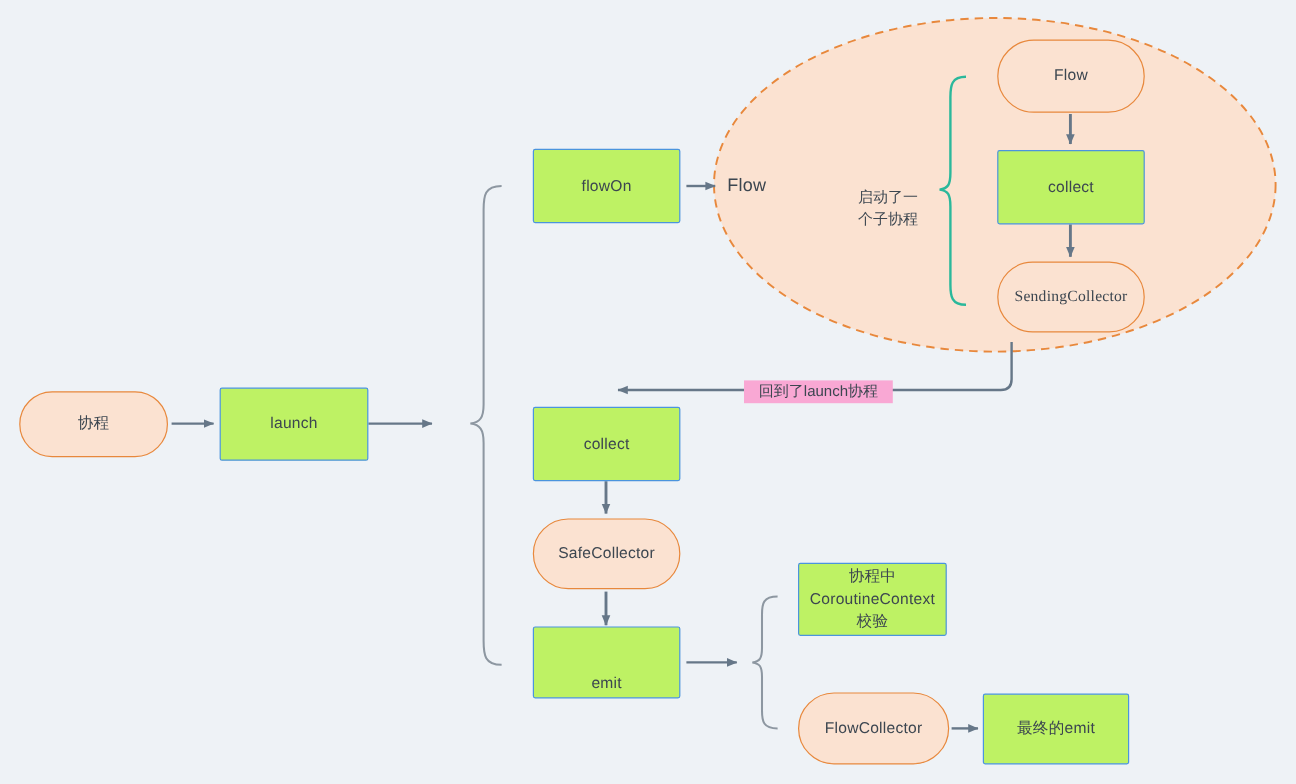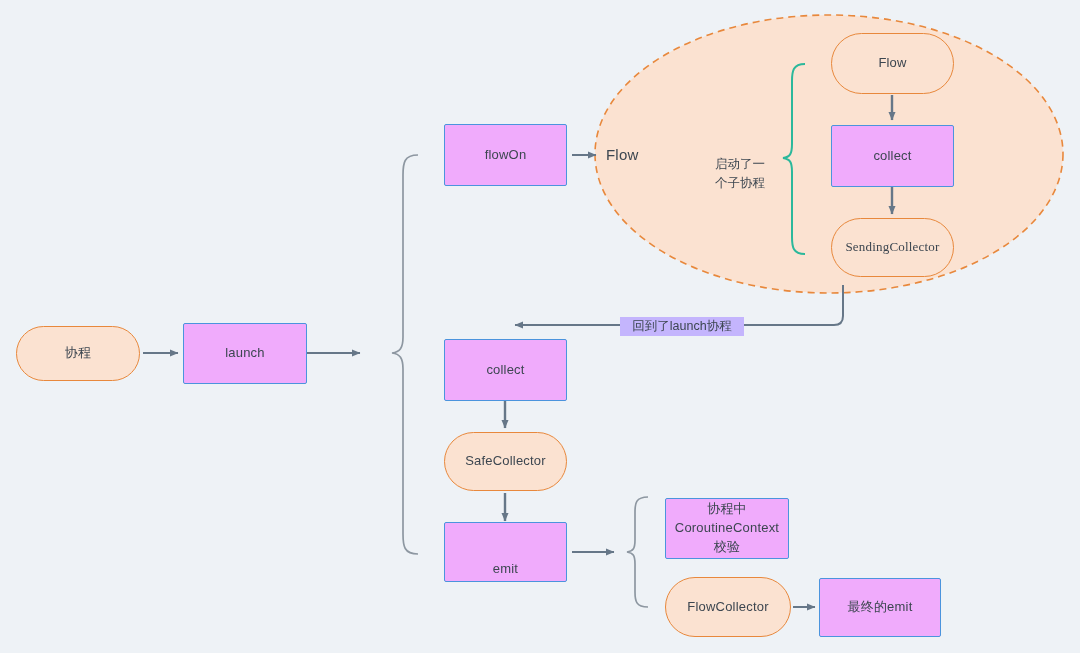--- a/index.html
+++ b/index.html
@@ -33,21 +33,21 @@
     align-items: center;
     justify-content: center;
     text-align: center;
     color: #3c4650;
     font-size: 13px;
     line-height: 1.45;
     letter-spacing: .2px;
     padding: 2px 6px;
   }
   .node.box {
-    background: #f0abfc;
+    background: #bef264;
     border: 1.6px solid #4b94dd;
     border-radius: 2px;
   }
   .node.pill {
     background: #fbe2d1;
     border: 1.6px solid #e8883c;
     border-radius: 999px;
   }
   .node.plain {
     background: transparent;
@@ -57,21 +57,21 @@
   }
   .label {
     position: absolute;
     color: #3c4650;
     font-size: 12.5px;
     line-height: 1.5;
     text-align: center;
     background: transparent;
   }
   .label.on-edge {
-    background: #c4b5fd;
+    background: #f9a8d4;
     padding: 0 3px;
   }
   .label.on-region {
     background: transparent;
     margin-top: 15px;
   }
 </style>
 </head>
 <body>
 
@@ -167,21 +167,21 @@
   </div>
 
   <div class="node pill" style="left:444px; top:432px; width:123px; height:59px;">
     <span>SafeCollector</span>
   </div>
 
   <div class="node box" style="left:444px; top:522px; width:123px; height:60px;align-items:flex-end;">
     <span>emit</span>
   </div>
 
-  <div class="node box" style="left:665px; top:469px; width:124px; height:61px; padding:4px 10px;margin-top:29px;">
+  <div class="node box" style="left:665px; top:469px; width:124px; height:61px; padding:4px 10px;">
     <span>协程中CoroutineContext校验</span>
   </div>
 
   <div class="node pill" style="left:665px; top:577px; width:126px; height:60px;">
     <span>FlowCollector</span>
   </div>
 
   <div class="node box" style="left:819px; top:578px; width:122px; height:59px;">
     <span>最终的emit</span>
   </div>

